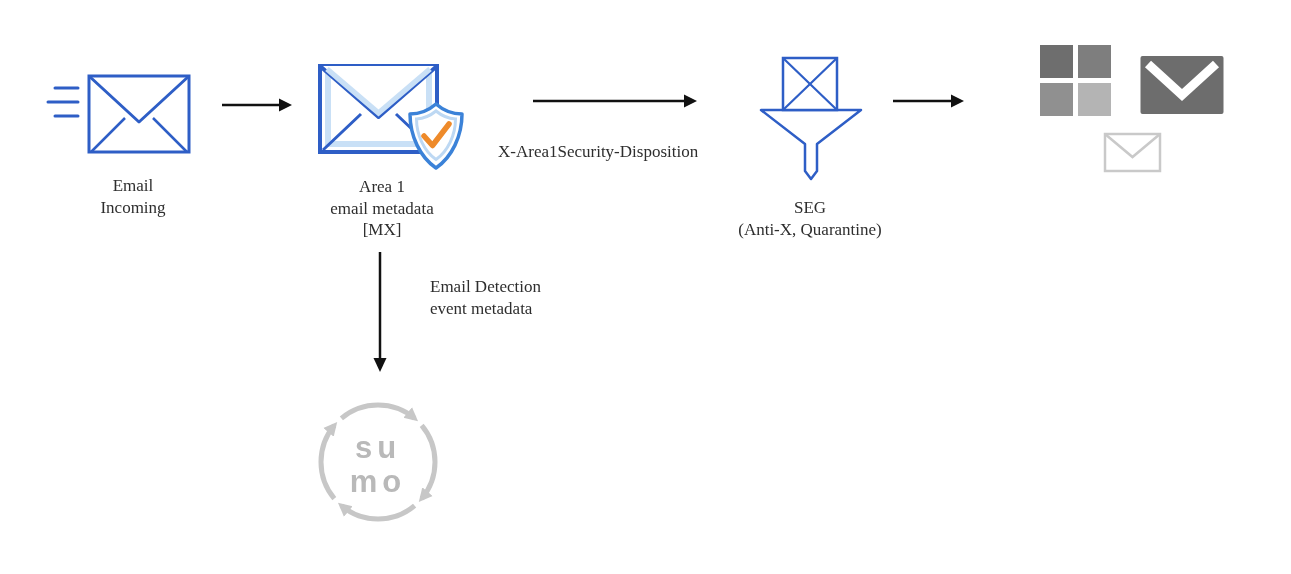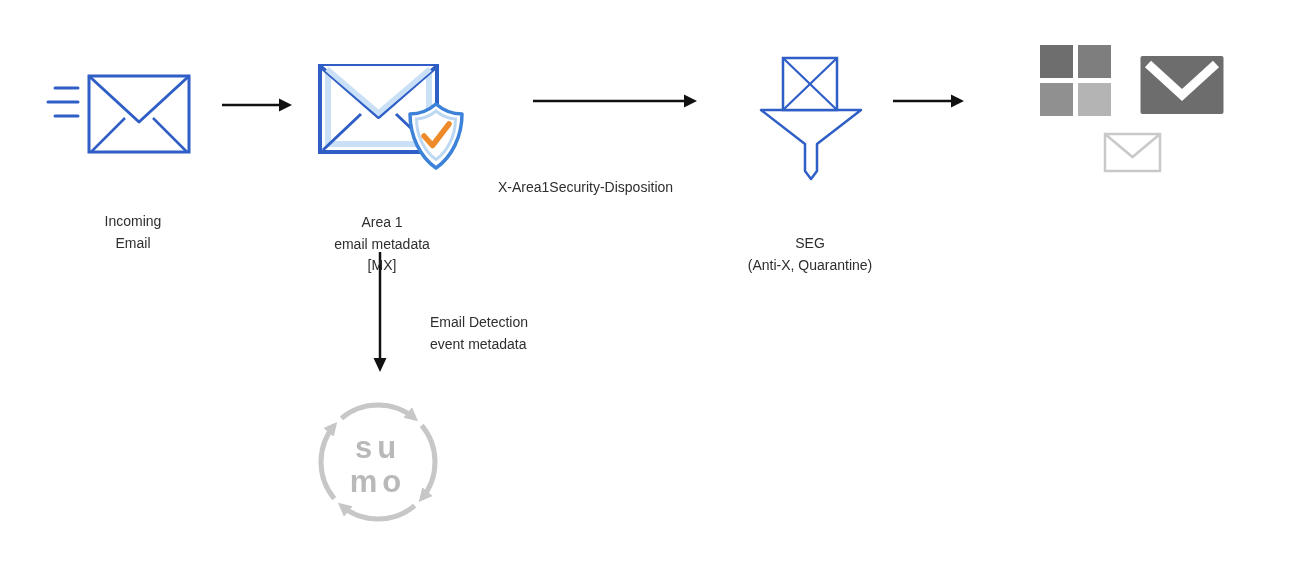--- a/index.html
+++ b/index.html
@@ -1,20 +1,20 @@
 <!DOCTYPE html>
 <html><head>
 <meta charset="utf-8">
 <style>
   html,body{margin:0;padding:0;background:#ffffff;}
   .canvas{position:relative;width:1291px;height:574px;background:#ffffff;overflow:hidden;
           font-family:"Liberation Sans",sans-serif;}
   .abs{position:absolute;}
-  .lbl{position:absolute;font-size:14px;line-height:21.5px;color:#2e2e2e;
-       font-family:Liberation Sans, sans-serif;margin-top:36px;}
+  .lbl{position:absolute;font-size:17px;line-height:21.5px;color:#2e2e2e;
+       font-family:Liberation Serif, serif;}
   .center{text-align:center;}
   svg{display:block;}
 </style>
 </head>
 <body>
 
 <div class="canvas">
 
   <svg class="abs" style="left:45px;top:72px" width="150" height="85" viewBox="0 0 150 85">
     <g stroke="#2e5ec6" stroke-width="3" stroke-linecap="round">
@@ -94,22 +94,22 @@
       <path d="M109.7,29.4 A57,57 0 0 1 109.7,102.6" marker-end="url(#sumoA)"></path>
       <path d="M102.6,109.7 A57,57 0 0 1 29.4,109.7" marker-end="url(#sumoA)"></path>
       <path d="M22.3,102.6 A57,57 0 0 1 22.3,29.4" marker-end="url(#sumoA)"></path>
       <path d="M29.4,22.3 A57,57 0 0 1 102.6,22.3" marker-end="url(#sumoA)"></path>
     </g>
     <text x="66" y="62" text-anchor="middle" fill="#b9b9b9" font-size="31" font-weight="700" letter-spacing="5" style="font-family:'Liberation Sans',sans-serif">su</text>
     <text x="66" y="96" text-anchor="middle" fill="#b9b9b9" font-size="31" font-weight="700" letter-spacing="5" style="font-family:'Liberation Sans',sans-serif">mo</text>
   </svg>
 
   <div class="lbl center" style="left:58px;top:175px;width:150px">
+    <div>Email</div>
     <div>Incoming</div>
-    <div>Email</div>
   </div>
 
   <div class="lbl center" style="left:302px;top:176px;width:160px">
     <div>Area 1</div>
     <div>email metadata</div>
     <div>[MX]</div>
   </div>
 
   <div class="lbl" style="left:498px;top:141px;width:250px">X-Area1Security-Disposition</div>
 

